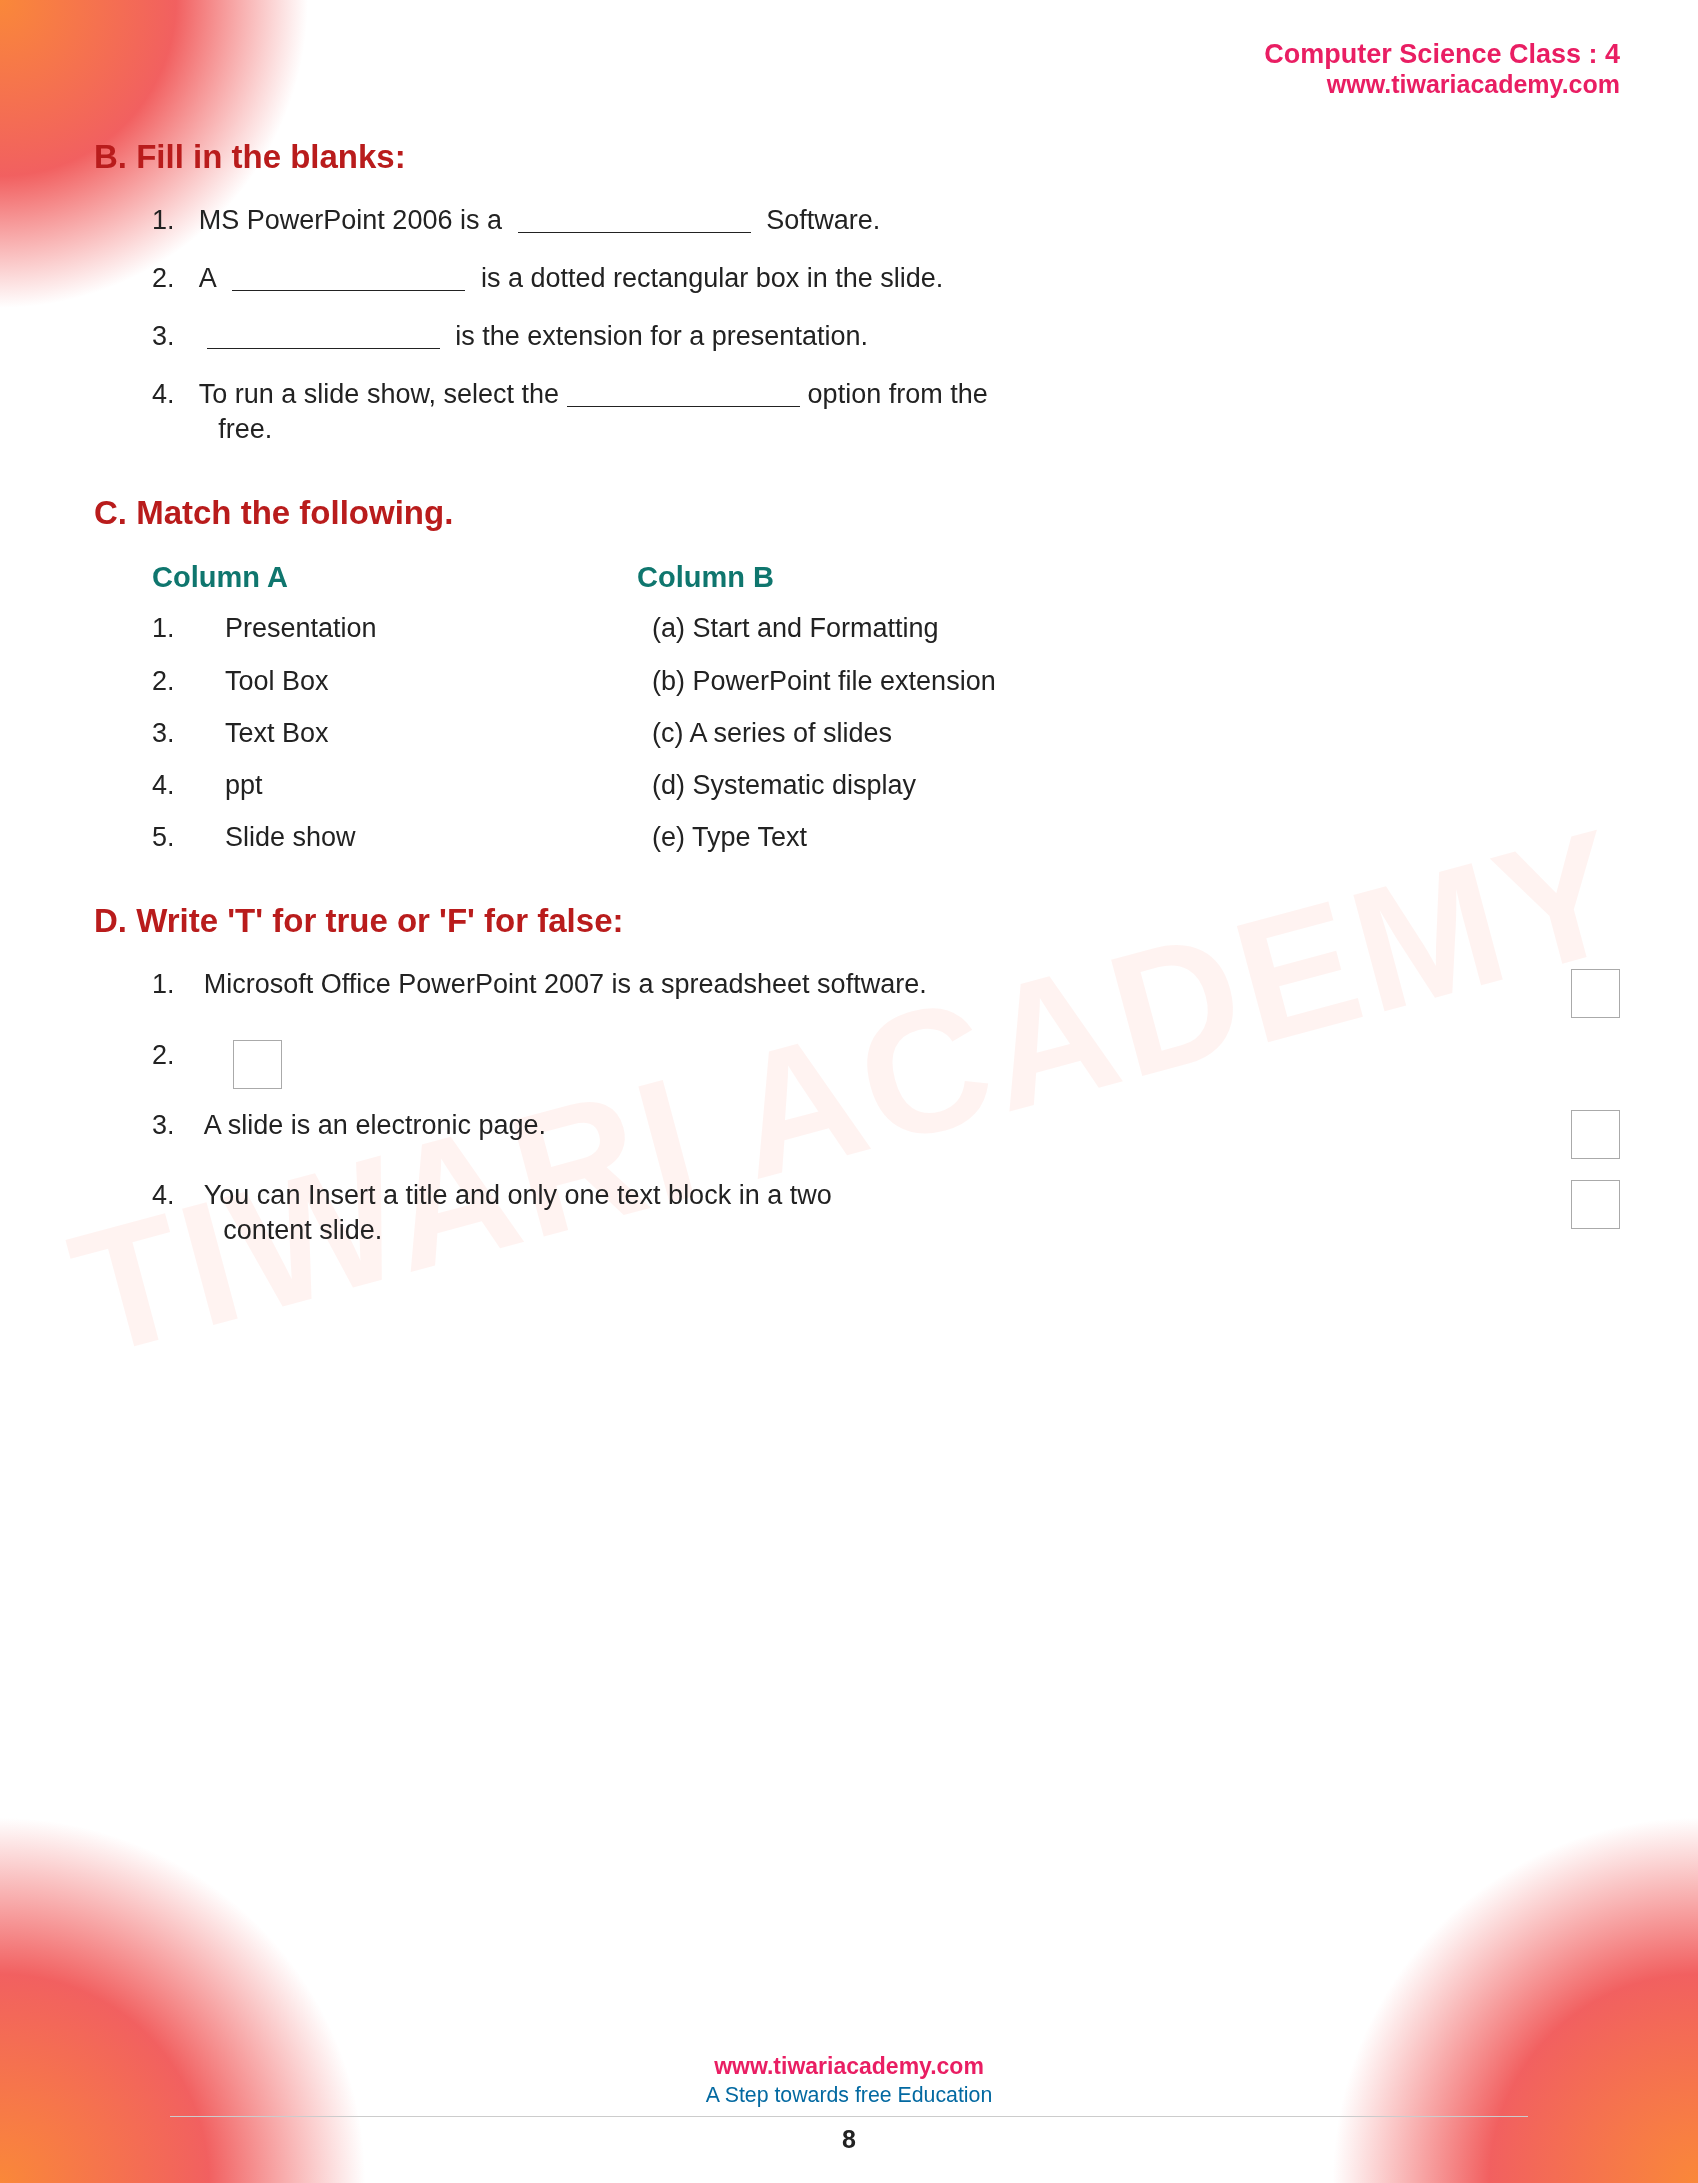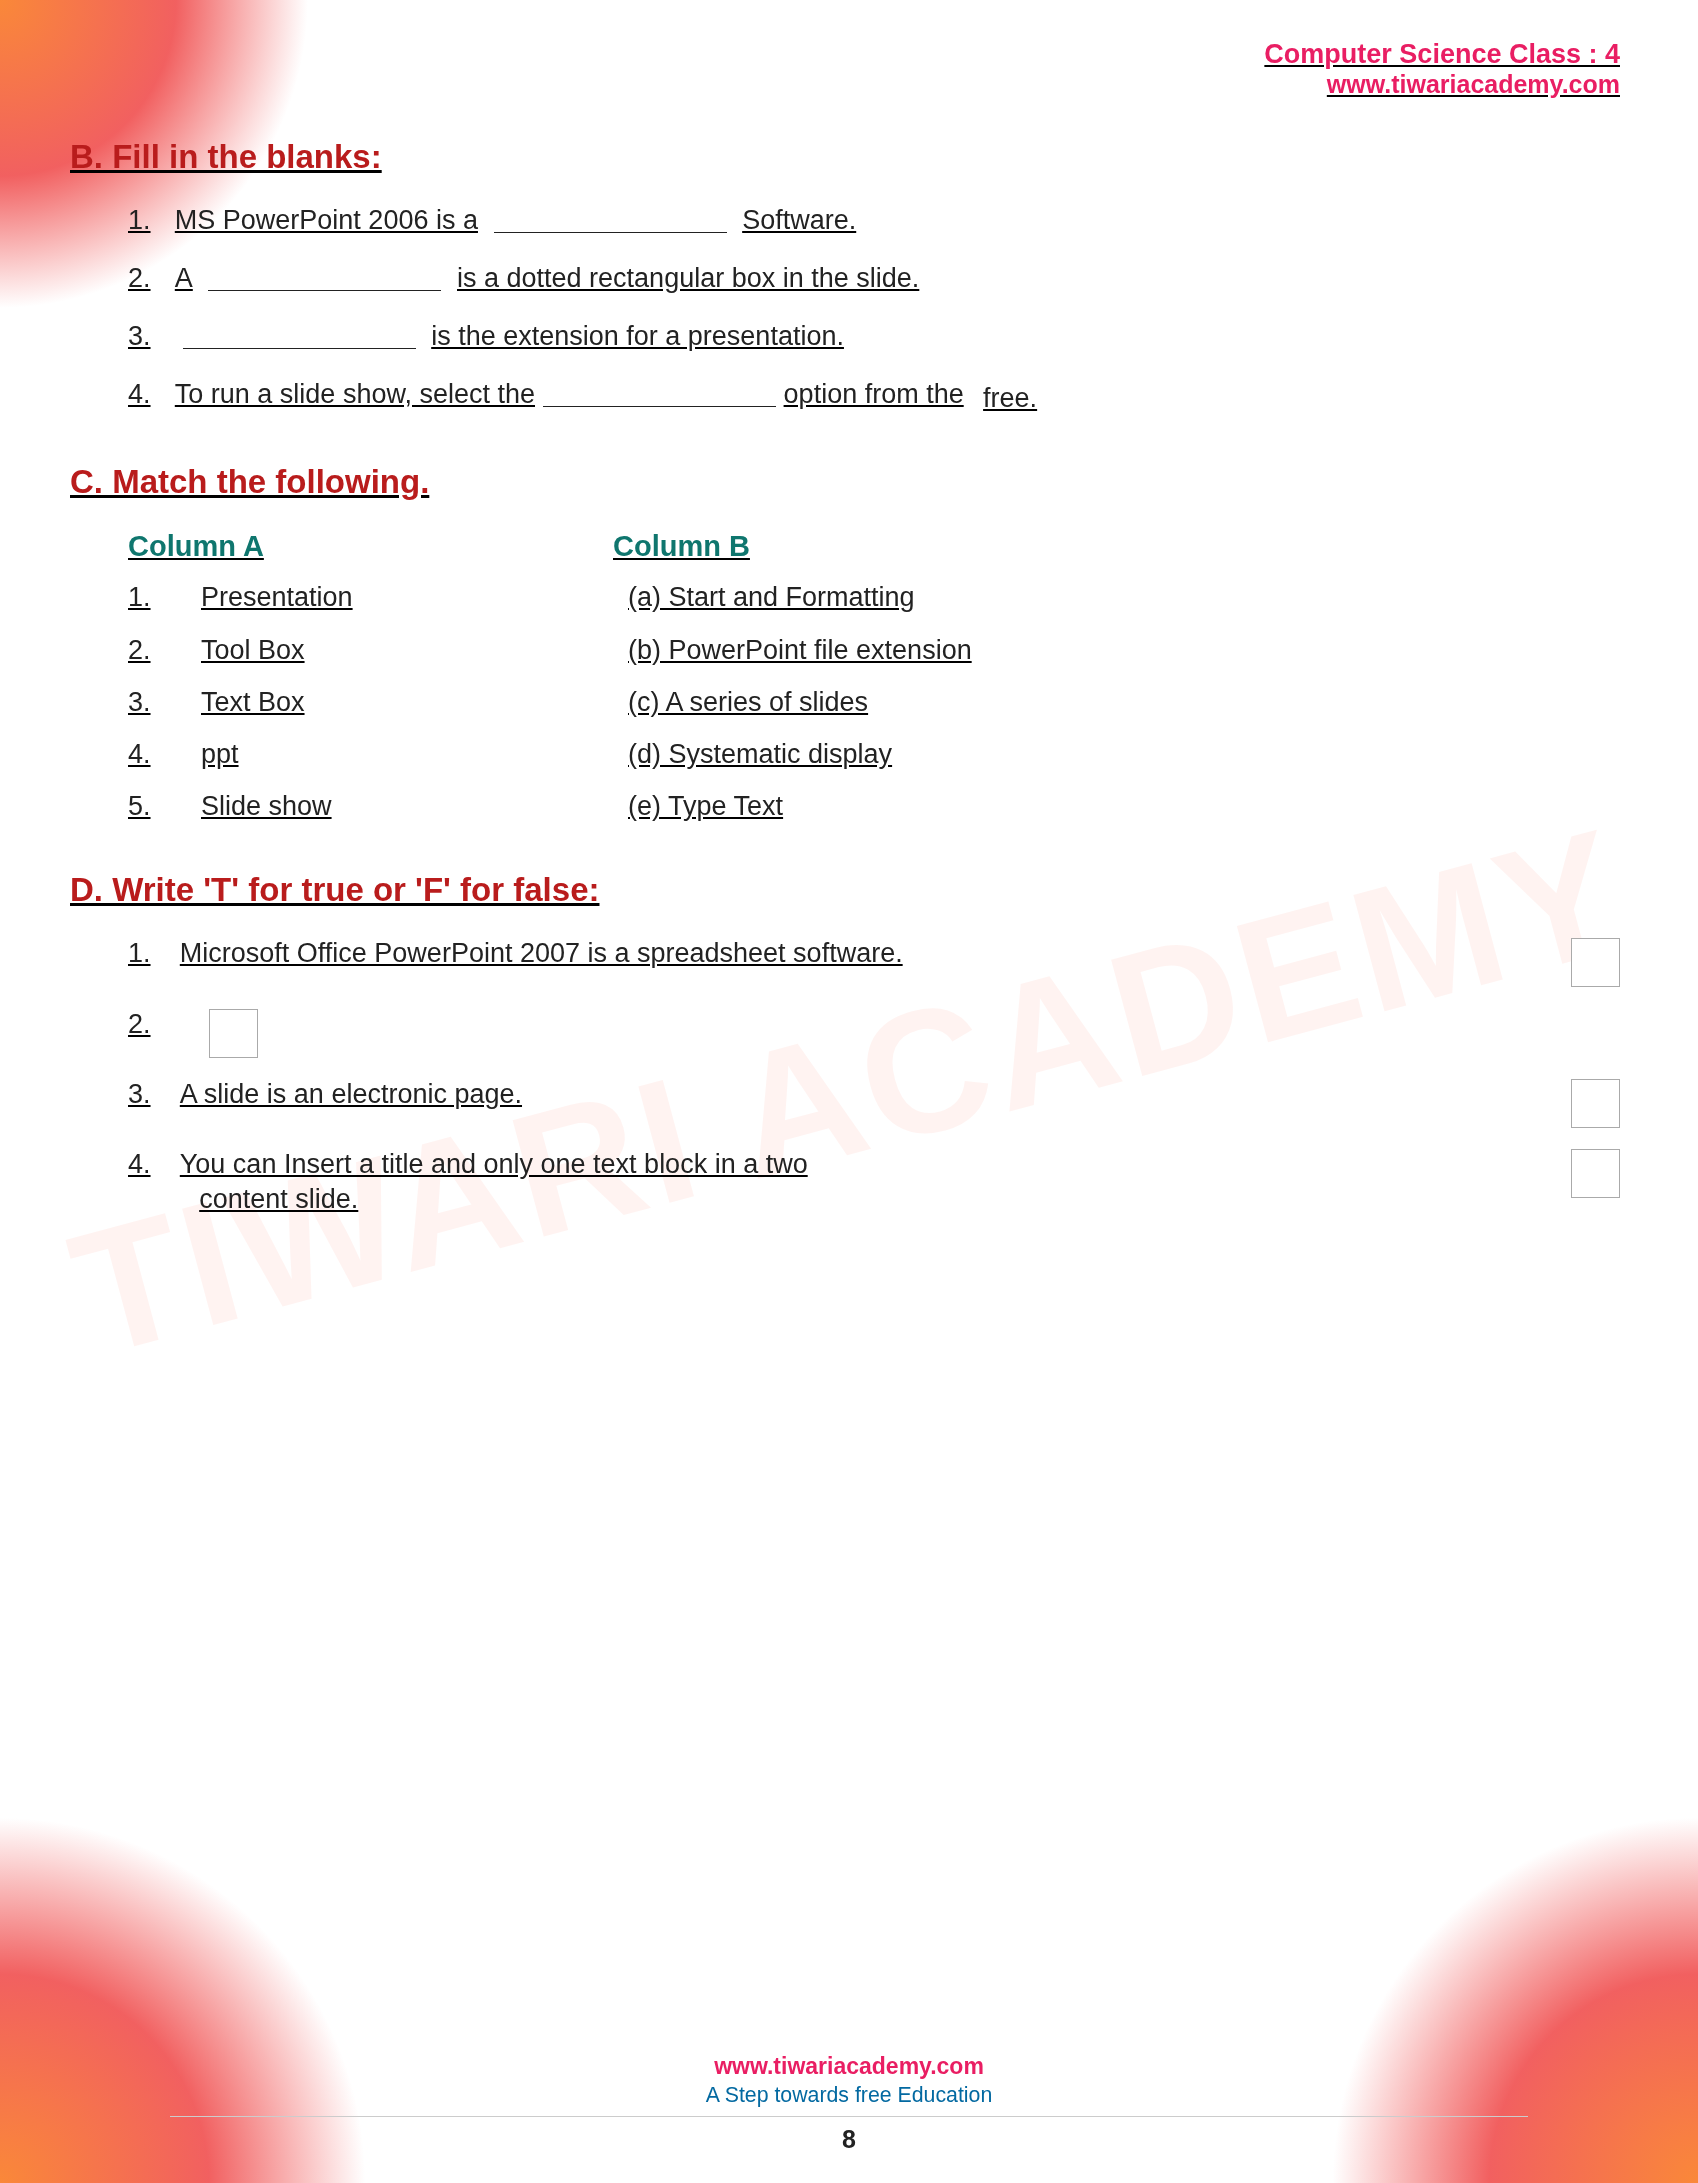--- a/index.html
+++ b/index.html
@@ -50,22 +50,21 @@
       color: rgba(255, 100, 80, 0.08);
       white-space: nowrap;
       z-index: 0;
       letter-spacing: 3.9px;
       pointer-events: none;
     }
 
     .page-content {
       position: relative;
       z-index: 1;
-      padding: 39px 78px 58px 70px;
-      text-decoration: underline;
+      padding: 39px 78px 58px 94px;
     }
 
     
     .header {
       display: flex;
       justify-content: flex-end;
       margin-bottom: 39px;
     }
     .header-text {
       text-align: right;
@@ -116,21 +115,21 @@
       border-bottom: 1.9px solid #222;
       min-width: 233px;
       height: 3.9px;
       margin: 0 7.8px;
       vertical-align: baseline;
       position: relative;
       top: 3.9px;
     }
     .fill-item-wrap {
       display: flex;
-      flex-direction: row;
+      flex-direction: column;
     }
     .fill-item-line {
       display: flex;
       align-items: baseline;
       flex-wrap: wrap;
     }
     .fill-item-continuation {
       padding-left: 19.4px;
       margin-top: 3.9px;
     }

